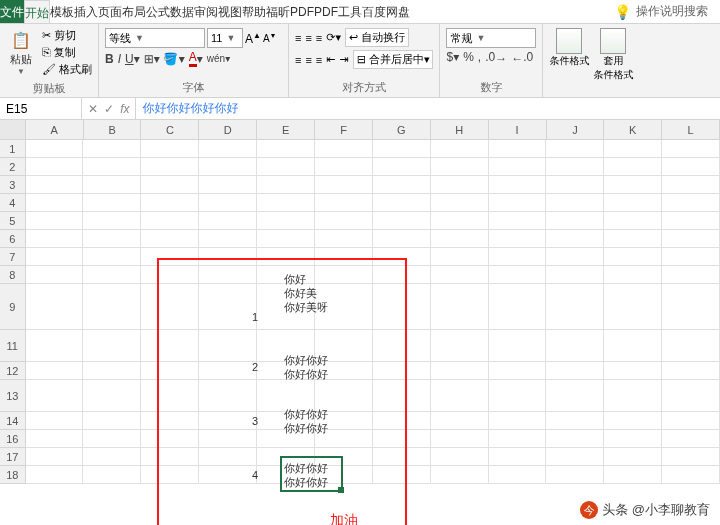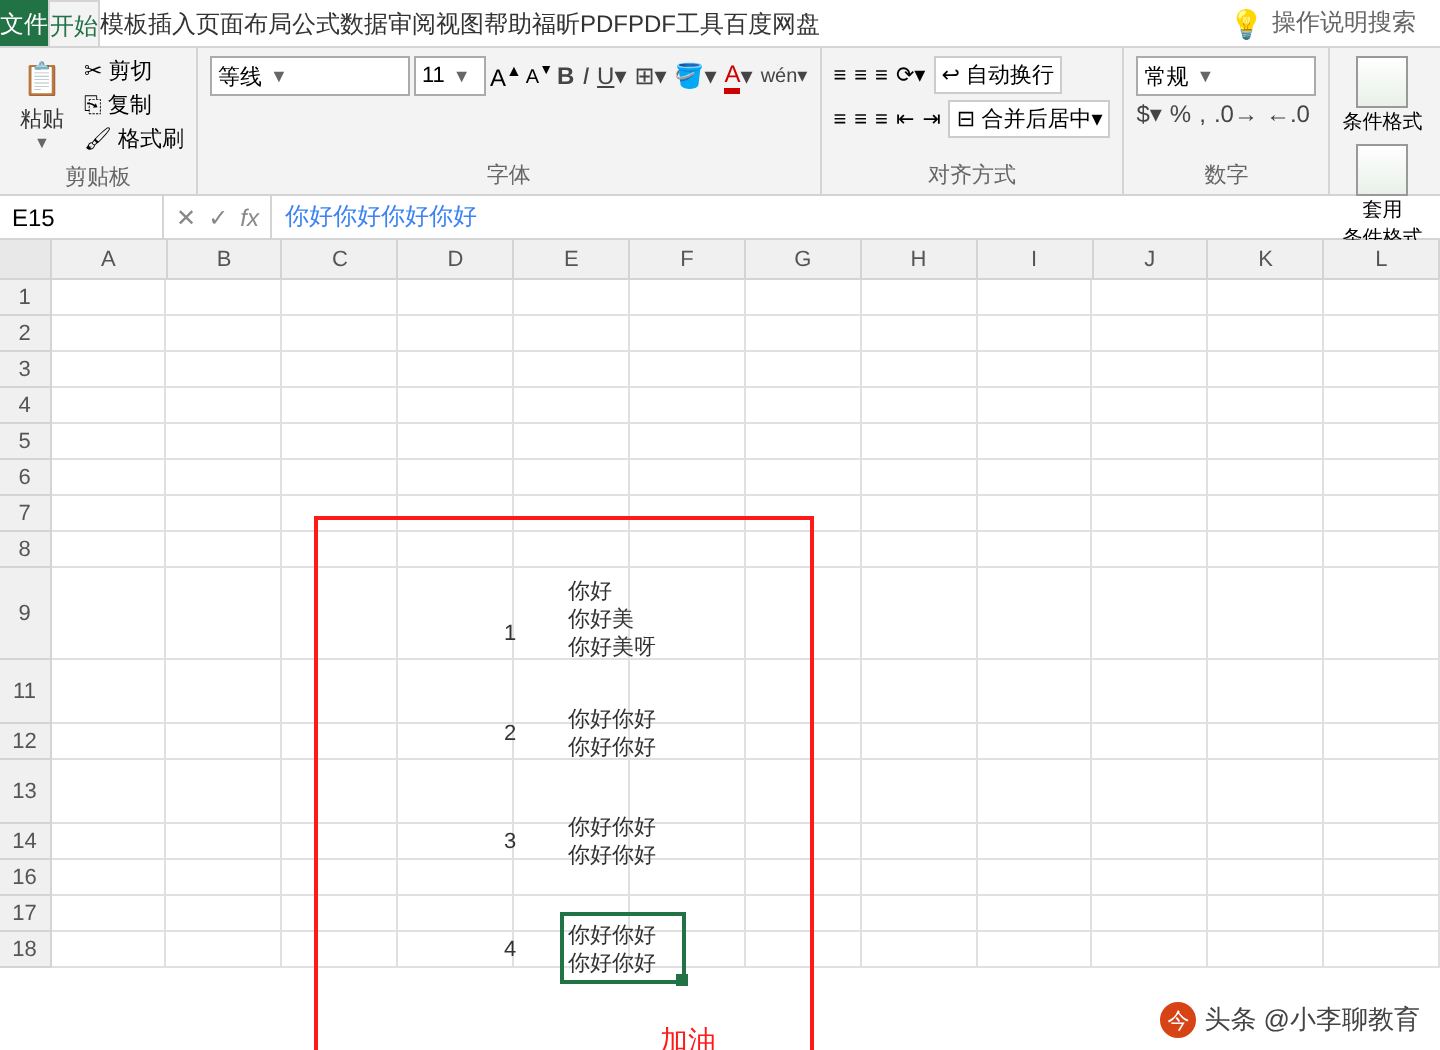--- a/index.html
+++ b/index.html
@@ -17,33 +17,33 @@
 .group-body { flex: 1; display: flex; align-items: flex-start; gap: 2px; }
 .group-label { font-size: 11px; color: #666; text-align: center; padding-top: 2px; }
 
 .big-btn { display: flex; flex-direction: column; align-items: center; width: 34px; padding: 2px; }
 .big-btn .ico { width: 24px; height: 24px; display: flex; align-items: center; justify-content: center; font-size: 16px; }
 .big-btn .lbl { font-size: 11px; color: #333; }
 
 .clip-items { display: flex; flex-direction: column; gap: 2px; font-size: 11px; padding: 2px; }
 .clip-items .ci { display: flex; align-items: center; gap: 3px; }
 
-.font-rows { display: flex; flex-direction: row; gap: 2px; padding: 2px; }
+.font-rows { display: flex; flex-direction: column; gap: 2px; padding: 2px; }
 .row1 { display: flex; gap: 2px; align-items: center; }
 .sel { height: 20px; border: 1px solid #ababab; background: #fff; font-size: 11px; padding: 1px 3px; display: flex; align-items: center; gap: 4px; }
 .sel .dd { color: #666; font-size: 9px; }
 .row2 { display: flex; gap: 4px; align-items: center; font-size: 12px; color: #444; }
 .row2 span { display: inline-flex; align-items: center; }
 
 .align-rows { display: flex; flex-direction: column; gap: 3px; padding: 2px; }
 .align-rows .r { display: flex; gap: 4px; align-items: center; font-size: 11px; }
 
 .num-rows { display: flex; flex-direction: column; gap: 2px; padding: 2px; }
 
-.styles-btns { display: flex; gap: 4px; padding: 2px; flex-direction: column; }
+.styles-btns { display: flex; gap: 4px; padding: 2px; }
 .style-btn { display: flex; flex-direction: column; align-items: center; width: 40px; }
 .style-btn .ico { width: 26px; height: 26px; border: 1px solid #999; background: linear-gradient(#fff, #e8f0e8); }
 .style-btn .lbl { font-size: 10px; text-align: center; }
 
 .name-fx-bar { display: flex; height: 22px; border-bottom: 1px solid #d4d4d4; align-items: stretch; }
 .name-box { width: 82px; border-right: 1px solid #d4d4d4; padding: 2px 6px; font-size: 12px; display: flex; align-items: center; }
 .fx-btns { display: flex; align-items: center; gap: 6px; padding: 0 6px; border-right: 1px solid #d4d4d4; color: #888; }
 .fx-input { flex: 1; padding: 2px 6px; color: #3b82f6; display: flex; align-items: center; }
 
 .grid-wrap { position: relative; }
@@ -468,21 +468,21 @@
         <div class="cell"></div>
         <div class="cell"></div>
         <div class="cell"></div>
         <div class="cell"></div>
         <div class="cell"></div>
         <div class="cell"></div>
         <div class="cell"></div>
       </div>
     </div>
 
-  <div class="cell-content" style="left:284px; top:169px; white-space:pre">你好
+  <div class="cell-content" style="left:284px; top:152px; white-space:pre">你好
 你好美
 你好美呀</div>
   <div class="cell-content" style="left:284px; top:233px; white-space:pre">你好你好
 你好你好</div>
   <div class="cell-content" style="left:284px; top:287px; white-space:pre">你好你好
 你好你好</div>
   <div class="cell-content" style="left:284px; top:341px; white-space:pre">你好你好
 你好你好</div>
 
   <div class="cell-content rj" style="left:252px; top:190px">1</div>

